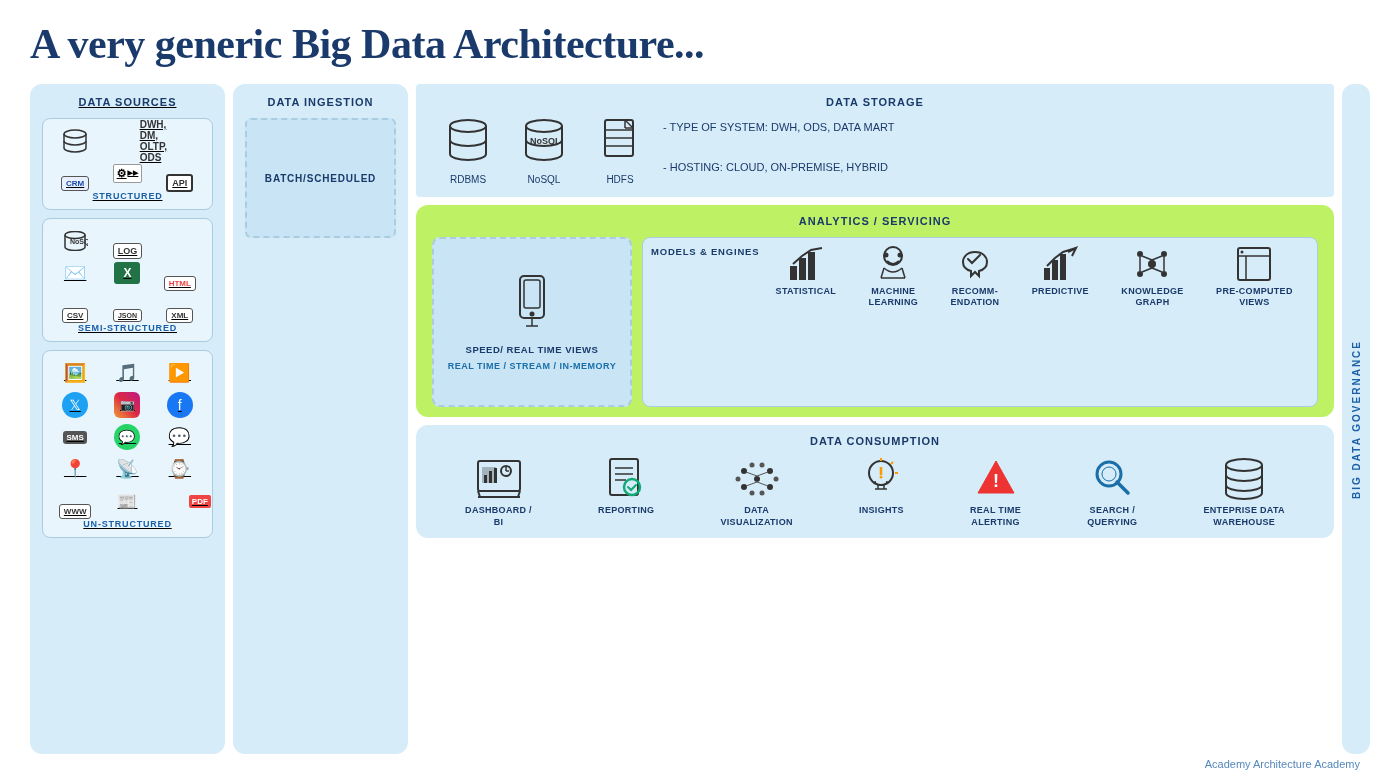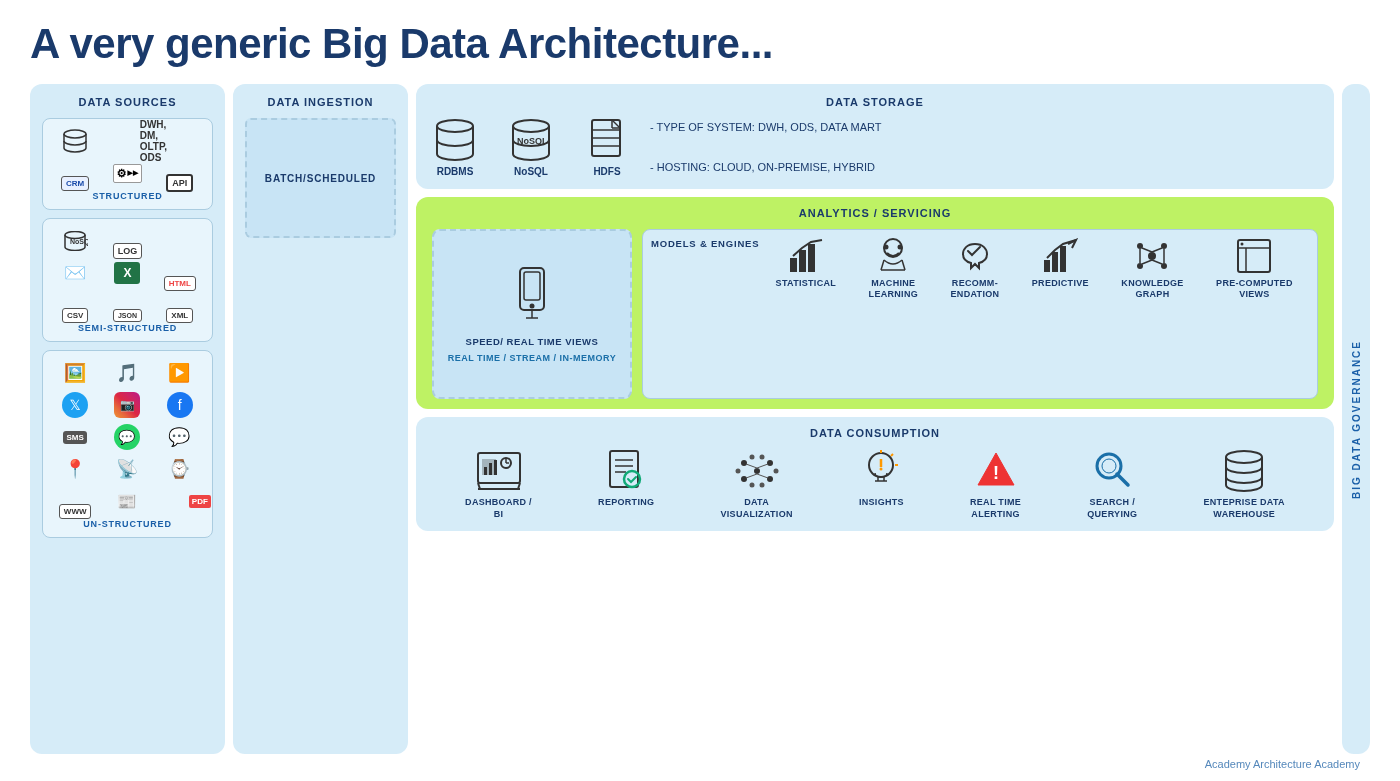--- a/index.html
+++ b/index.html
@@ -10,20 +10,21 @@
       height: 781px;
       overflow: hidden;
       padding: 20px 30px;
     }
     h1 {
       font-size: 42px;
       font-weight: 700;
       color: #1a3a6b;
       margin-bottom: 16px;
       letter-spacing: -0.5px;
+      font-family: Liberation Serif, serif;
     }
     .main-container {
       display: flex;
       gap: 8px;
       height: 670px;
     }
     .panel {
       border-radius: 12px;
       padding: 12px;
       background: #d6ecf8;
@@ -33,20 +34,21 @@
       font-weight: 800;
       color: #1a3a6b;
       letter-spacing: 1px;
       text-align: center;
       margin-bottom: 10px;
     }
     
     .data-sources {
       width: 195px;
       flex-shrink: 0;
+      text-decoration: underline;
     }
     .source-box {
       border: 1px solid #aacce0;
       border-radius: 8px;
       background: #e8f5fc;
       padding: 8px;
       margin-bottom: 8px;
     }
     .source-box-label {
       font-size: 9px;
@@ -106,41 +108,41 @@
     
     .right-section {
       flex: 1;
       display: flex;
       flex-direction: column;
       gap: 8px;
     }
     
     .data-storage {
       background: #d6ecf8;
-      border-radius: 12px;
-      padding: 12px 16px;
+      border-radius: 4px;
+      padding: 12px 29px;
     }
     .storage-content {
       display: flex;
       align-items: flex-start;
       gap: 20px;
     }
     .storage-icons {
       display: flex;
       gap: 30px;
       align-items: flex-start;
     }
     .storage-icon-item {
       text-align: center;
     }
     .storage-icon-item .label {
       font-size: 10px;
-      font-weight: 700;
-      color: #1a3a6b;
-      margin-top: 0;
+      font-weight: 400;
+      color: #1a3a6b;
+      margin-top: 8px;
     }
     .storage-text {
       font-size: 11px;
       color: #1a3a6b;
       line-height: 1.8;
     }
     
     .analytics {
       background: #bef264;
       border-radius: 12px;

